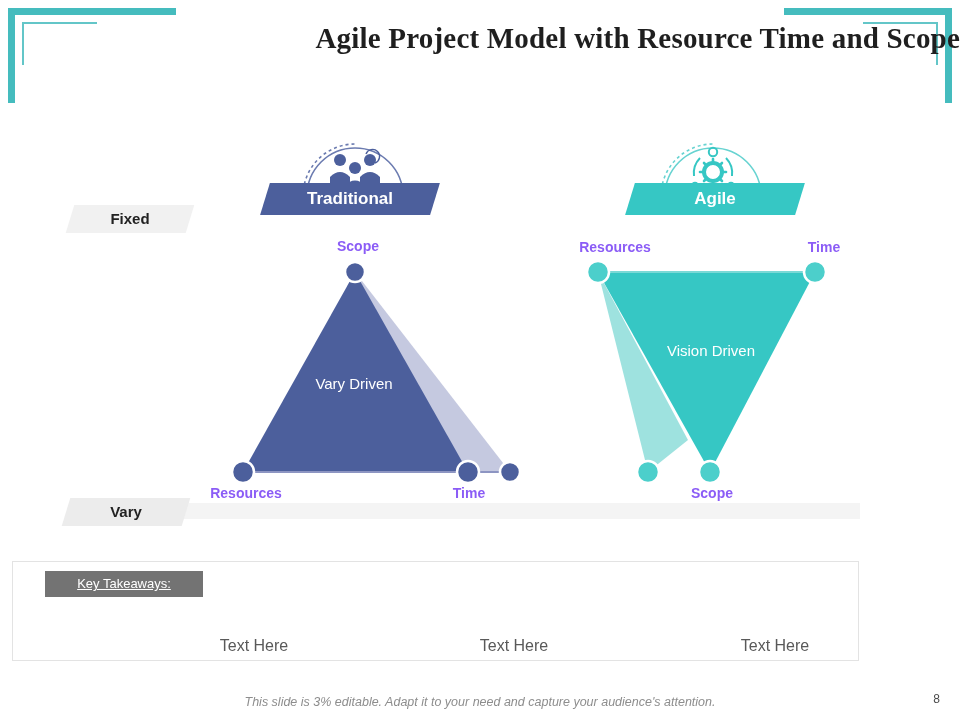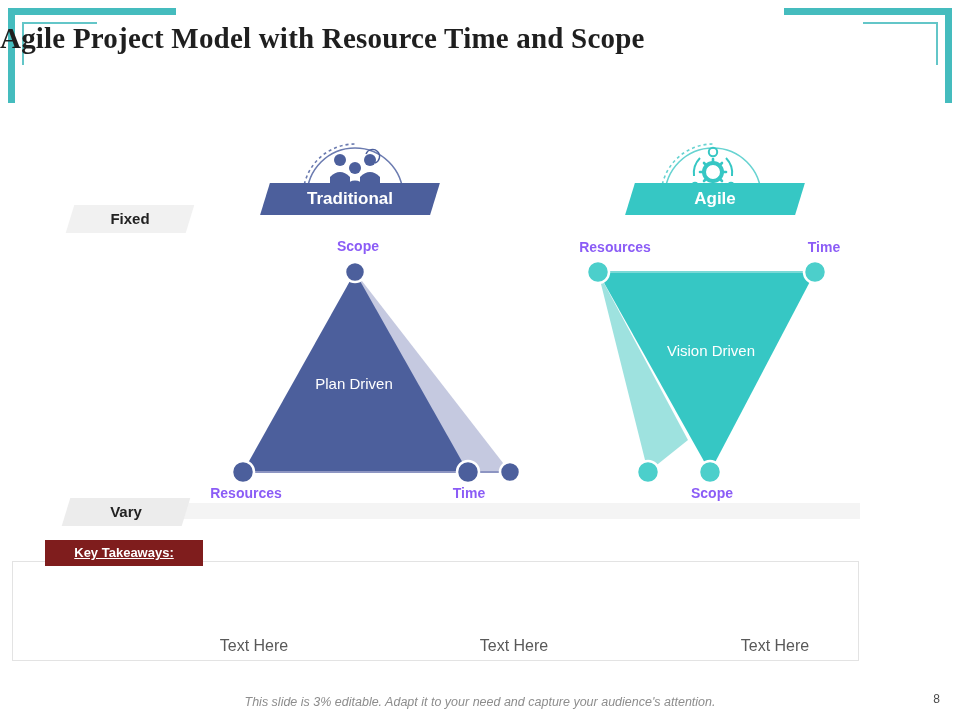--- a/index.html
+++ b/index.html
@@ -55,21 +55,21 @@
   .corner-thin-tr-v {
     position: absolute; right: 22px; top: 22px;
     width: 2px; height: 43px;
     background: #63c6c8;
   }
 
   
   .slide-title {
     position: absolute;
     left: 0; right: 0; top: 22px;
-    text-align: left;
+    text-align: right;
     font-family: "Liberation Serif", serif;
     font-weight: bold;
     font-size: 29px;
     color: #1f1f1f;
     letter-spacing: 0.2px;
   }
 
   
   .banner {
     position: absolute;
@@ -150,26 +150,26 @@
   
   .takeaway-panel {
     position: absolute;
     left: 12px; top: 561px;
     width: 845px; height: 98px;
     border: 1px solid #e3e3e3;
     background: #ffffff;
   }
   .takeaway-box {
     position: absolute;
-    left: 45px; top: 540px;
+    left: 45px; top: 571px;
     width: 158px; height: 26px;
-    background: #7f1d1d;
+    background: #737373;
     color: #ffffff;
     font-size: 13px;
-    font-weight: bold;
+    font-weight: normal;
     line-height: 26px;
     text-align: center;
     text-decoration: underline;
   }
   .tk-label {
     position: absolute;
     font-size: 16px;
     color: #595959;
     white-space: nowrap;
     transform: translateX(-50%);
@@ -291,21 +291,21 @@
 <div class="banner banner-traditional">
   <span>Traditional</span>
 </div>
 <div class="banner banner-agile">
   <span>Agile</span>
 </div>
 
 <div class="node-label" style="left:358px; top:238px;">Scope</div>
 <div class="node-label" style="left:246px; top:485px;">Resources</div>
 <div class="node-label" style="left:469px; top:485px;">Time</div>
-<div class="tri-caption" style="left:354px; top:375px;">Plan Driven</div>
+<div class="tri-caption" style="left:354px; top:375px;">Vary Driven</div>
 
 <div class="node-label" style="left:615px; top:239px;">Resources</div>
 <div class="node-label" style="left:824px; top:239px;">Time</div>
 <div class="node-label" style="left:712px; top:485px;">Scope</div>
 <div class="tri-caption" style="left:711px; top:342px;">Vision Driven</div>
 
 <div class="takeaway-panel"></div>
 <div class="takeaway-box">Key Takeaways:</div>
 <div class="tk-label" style="left:254px; top:637px;">Text Here</div>
 <div class="tk-label" style="left:514px; top:637px;">Text Here</div>

